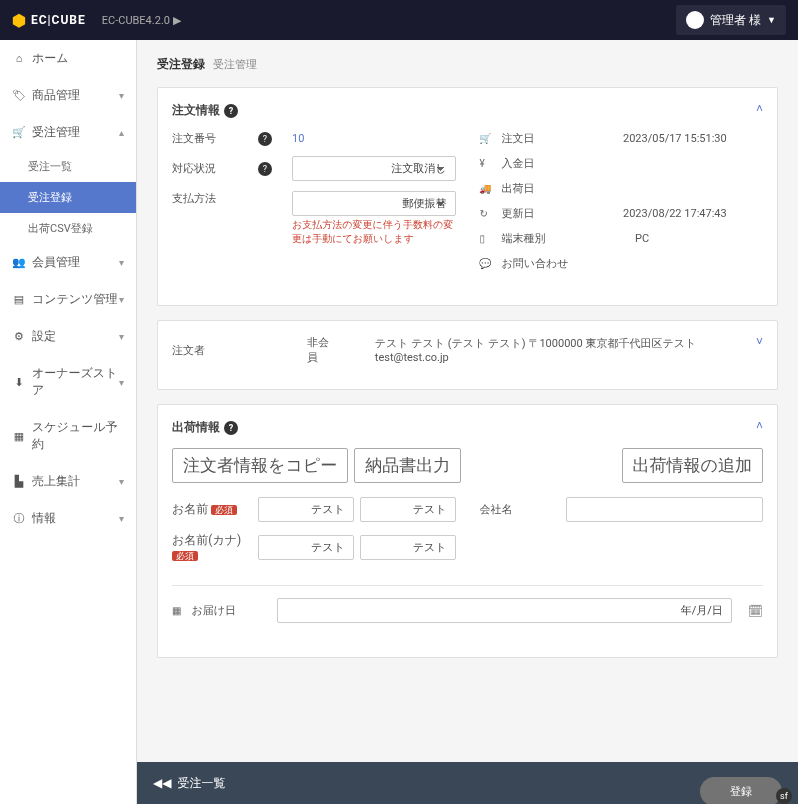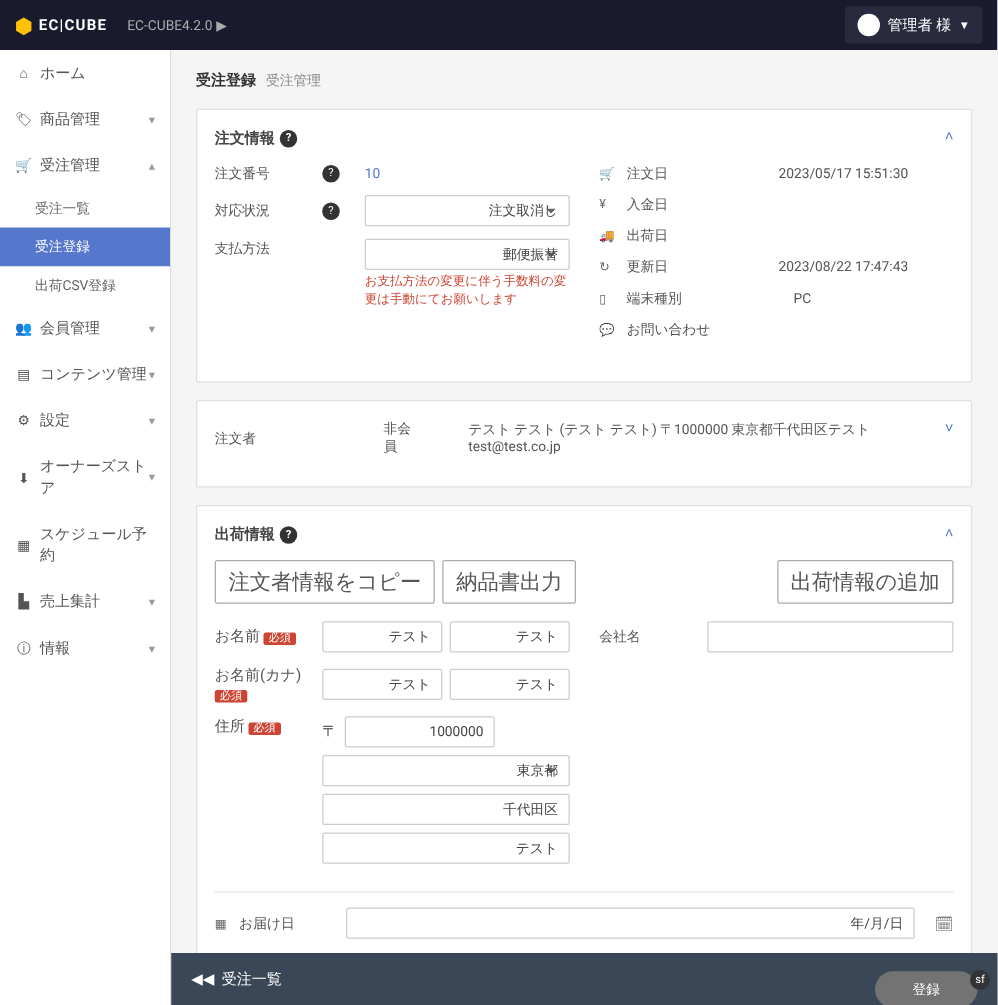--- a/index.html
+++ b/index.html
@@ -37,21 +37,21 @@
 .select { appearance: none; background-image: linear-gradient(45deg, transparent 50%, #666 50%), linear-gradient(135deg, #666 50%, transparent 50%); background-position: calc(100% - 14px) 10px, calc(100% - 10px) 10px; background-size: 4px 4px, 4px 4px; background-repeat: no-repeat; }
 .note-text { font-size: 10px; color: #cc4433; margin-top: 2px; }
 .small-icon { width: 12px; display: inline-block; color: #666; font-size: 10px; }
 .btn { border: 1px solid #aaa; background: #fff; color: #555; padding: 5px 10px; font-size: 17px; cursor: pointer; border-radius: 2px; }
 .btn-group { display: flex; gap: 6px; margin-bottom: 14px; justify-content: space-between; }
 .btn-group-left { display: flex; gap: 6px; }
 .divider { border: none; border-top: 1px solid #e5e5e5; margin: 12px 0; }
 .bottom-bar { position: fixed; bottom: 0; left: 137px; right: 0; background: #3a4757; color: #fff; height: 42px; display: flex; align-items: center; justify-content: space-between; padding: 0 16px; }
 .bottom-back { display: flex; align-items: center; gap: 6px; cursor: pointer; font-size: 11px; }
 .register-btn { background: #737373; border: none; color: #fff; padding: 7px 30px; border-radius: 20px; font-size: 11px; cursor: pointer; margin-top: 16px; }
-.corner-dot { position: fixed; bottom: 12px; right: 6px; width: 16px; height: 16px; background: #333; color: #fff; border-radius: 50%; display: flex; align-items: center; justify-content: center; font-size: 9px; }
+.corner-dot { position: fixed; bottom: 0; right: 6px; width: 16px; height: 16px; background: #333; color: #fff; border-radius: 50%; display: flex; align-items: center; justify-content: center; font-size: 9px; }
 .two-col-field { display: flex; gap: 6px; flex: 1; }
 .two-col-field .input { flex: 1; }
 </style>
 </head>
 <body>
 
 <div class="header">
   <div class="header-left">
     <div class="logo">
       <span class="logo-icon">⬢</span>
@@ -223,32 +223,20 @@
               <input class="input" value="テスト" style="">
             </div>
           </div>
           <div class="field-row">
             <div class="field-label"><span>お名前(カナ)</span> <span class="req-badge">必須</span></div>
             <div class="two-col-field">
               <input class="input" value="テスト" style="">
               <input class="input" value="テスト" style="">
             </div>
           </div>
-          <div class="field-row" style="align-items:flex-start;">
-            <div class="field-label"><span>住所</span> <span class="req-badge">必須</span></div>
-            <div style="flex:1;">
-              <div style="display:flex;gap:6px;align-items:center;margin-bottom:6px;">
-                <span>〒</span>
-                <input class="input" style="width: 120px;" value="1000000">
-              </div>
-              <select class="select" style="margin-bottom:6px;"><option>東京都</option></select>
-              <input class="input" style="margin-bottom: 6px;" value="千代田区">
-              <input class="input" value="テスト" style="">
-            </div>
-          </div>
         </div>
         <div class="col">
           <div class="field-row">
             <div class="field-label">会社名</div>
             <input class="input" style="">
           </div>
         </div>
       </div>
 
       <hr class="divider">

